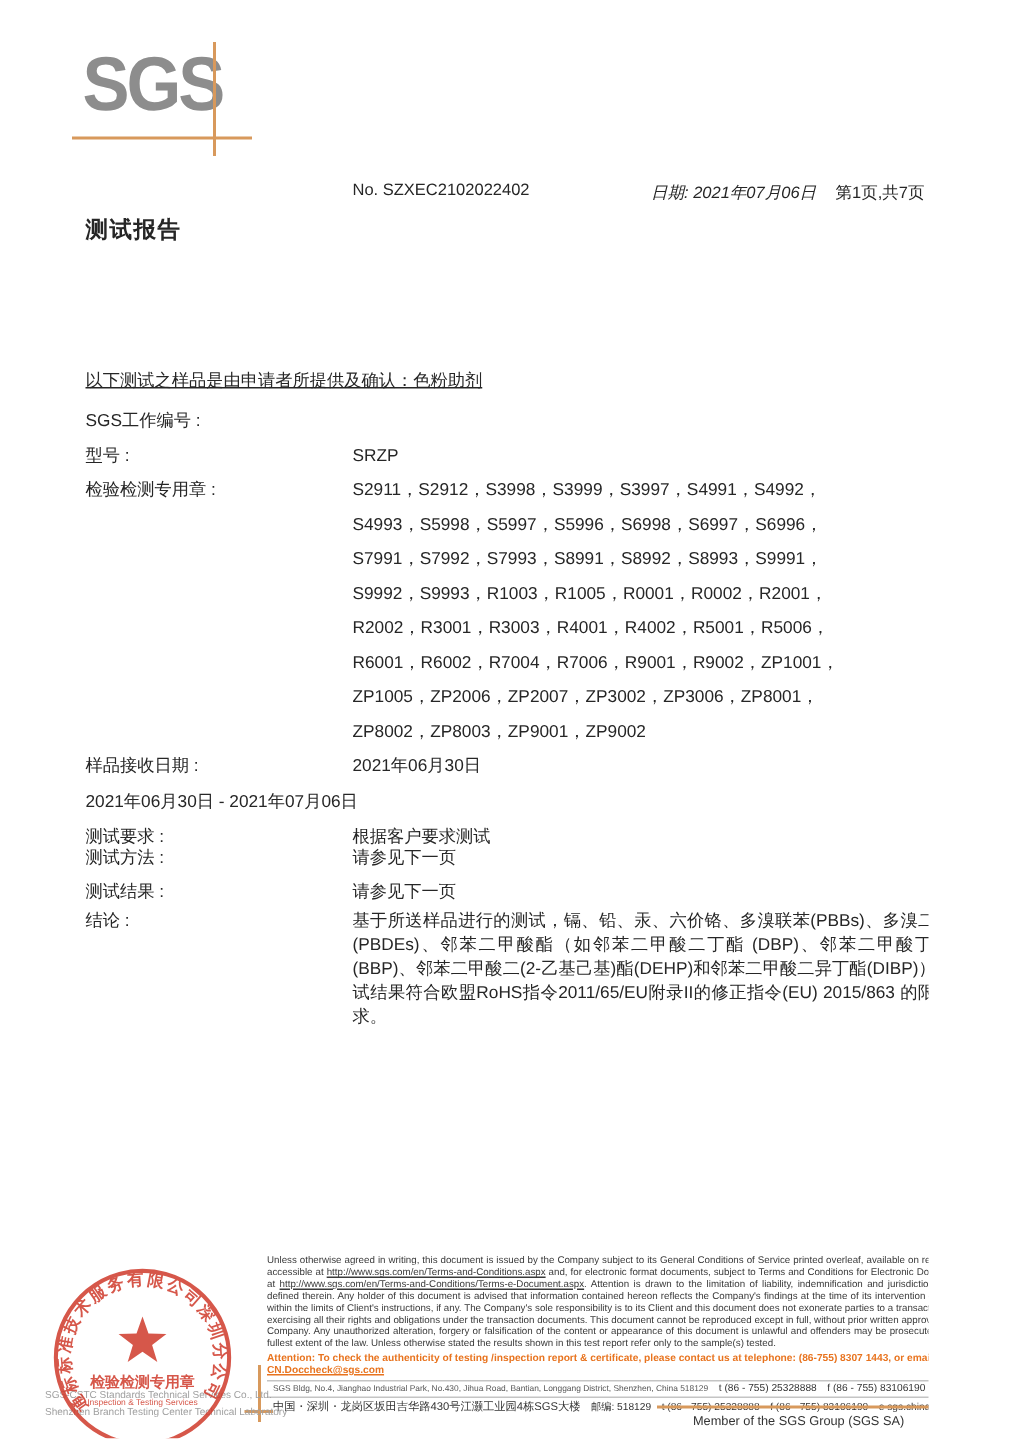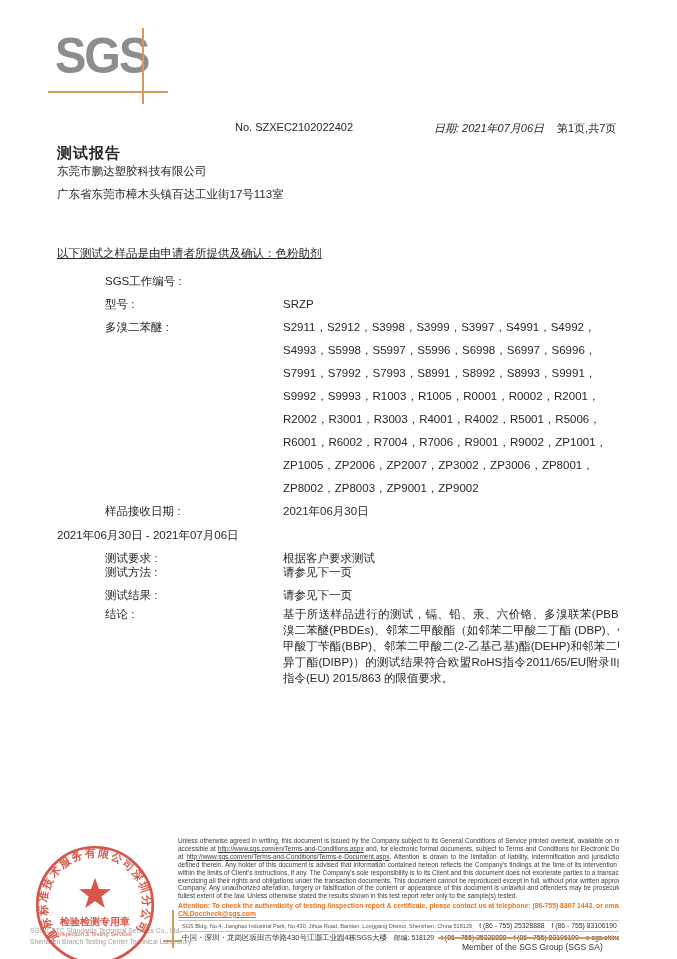--- a/index.html
+++ b/index.html
@@ -30,21 +30,21 @@
   .report-no{position:absolute;left:235px;top:121px;font-size:11px;}
   .report-date{position:absolute;left:434px;top:121px;font-size:11px;font-style:italic;}
   .report-page{position:absolute;left:557px;top:121px;font-size:11px;}
   
   .applicant{position:absolute;left:57px;top:160px;font-size:11.5px;line-height:22.5px;}
   
   .intro{position:absolute;left:57px;top:246px;font-size:11.5px;text-decoration:underline;}
   
   .fields{position:absolute;left:57px;top:270px;width:595px;}
   .row{display:flex;font-size:11.5px;line-height:23.2px;}
-  .row .label{width:178px;flex:none;margin-left:48px;}
+  .row .label{width:178px;flex:none;}
   .row .value{flex:1;}
   .row.tight{margin-top:-9px;}
   .ref-line{line-height:23px;}
   .row.conclusion .label{line-height:15.8px;}
   .row.conclusion .value{line-height:15.8px;width:412px;max-width:412px;text-align:justify;}
   
   .footer-main{position:absolute;left:178px;top:837px;width:466px;}
   .legal{font-size:6.5px;line-height:7.9px;text-align:justify;color:#3a3a3a;}
   .legal .url{text-decoration:underline;}
   .attention{margin-top:1.5px;font-size:6.8px;line-height:8px;font-weight:bold;color:var(--attention-orange);}
@@ -69,37 +69,33 @@
 
   <div class="logo-text">SGS</div>
   <div class="logo-hline"></div>
   <div class="logo-vline"></div>
 
   <div class="report-title">测试报告</div>
   <div class="report-no">No. SZXEC2102022402</div>
   <div class="report-date">日期: 2021年07月06日</div>
   <div class="report-page">第1页,共7页</div>
 
-  <div class="applicant">
-    <div>东莞市鹏达塑胶科技有限公司</div>
-    <div>广东省东莞市樟木头镇百达工业街17号113室</div>
-  </div>
 
   <div class="intro">以下测试之样品是由申请者所提供及确认：色粉助剂</div>
 
   <div class="fields">
     <div class="row">
       <div class="label">SGS工作编号 :</div>
     </div>
     <div class="row">
       <div class="label">型号 :</div>
       <div class="value">SRZP</div>
     </div>
     <div class="row">
-      <div class="label">多溴二苯醚 :</div>
+      <div class="label">检验检测专用章 :</div>
       <div class="value">
         <div class="ref-line">S2911，S2912，S3998，S3999，S3997，S4991，S4992，</div>
         <div class="ref-line">S4993，S5998，S5997，S5996，S6998，S6997，S6996，</div>
         <div class="ref-line">S7991，S7992，S7993，S8991，S8992，S8993，S9991，</div>
         <div class="ref-line">S9992，S9993，R1003，R1005，R0001，R0002，R2001，</div>
         <div class="ref-line">R2002，R3001，R3003，R4001，R4002，R5001，R5006，</div>
         <div class="ref-line">R6001，R6002，R7004，R7006，R9001，R9002，ZP1001，</div>
         <div class="ref-line">ZP1005，ZP2006，ZP2007，ZP3002，ZP3006，ZP8001，</div>
         <div class="ref-line">ZP8002，ZP8003，ZP9001，ZP9002</div>
       </div>

